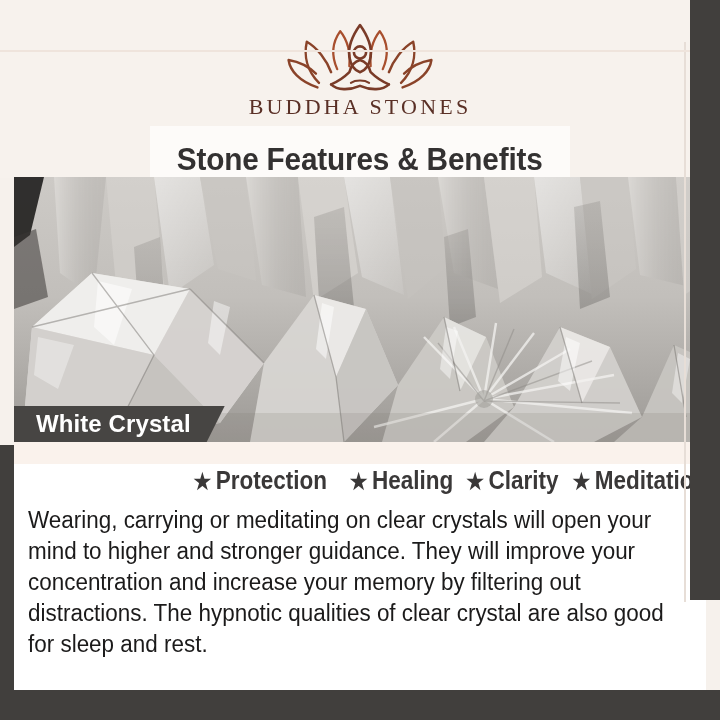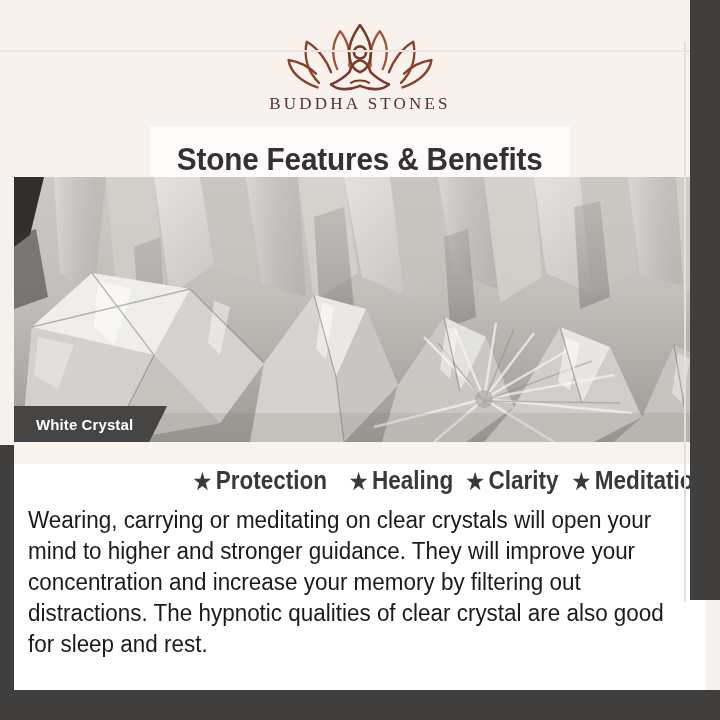--- a/index.html
+++ b/index.html
@@ -38,21 +38,21 @@
   }
 
   
   #logo-wrap{
     position:absolute;top:22px;left:0;width:720px;text-align:center;z-index:10;
   }
   #logo-mark{display:block;margin:0 auto;}
   #logo-text{
     margin-top:2px;
     font-family:"Liberation Serif", serif;
-    font-size:17px;letter-spacing:3.2px;color:#5a3026;
+    font-size:22px;letter-spacing:3.2px;color:#5a3026;
     font-weight:400;
   }
 
   
   #title-panel{
     position:absolute;top:126px;left:150px;width:420px;height:52px;
     background:#fdfbf9;z-index:12;
     display:flex;align-items:flex-end;justify-content:center;
   }
   #title-text{
@@ -73,21 +73,21 @@
   #caption{
     position:absolute;top:406px;left:14px;height:36px;
     z-index:20;
     background:#474543;
     padding:0 34px 0 22px;
     display:flex;align-items:center;
     clip-path:polygon(0 0, 100% 0, calc(100% - 18px) 100%, 0 100%);
   }
   #caption-text{
     font-family:"Liberation Sans",sans-serif;
-    font-weight:bold;font-size:15px;color:#ffffff;letter-spacing:0.1px;
+    font-weight:bold;font-size:24px;color:#ffffff;letter-spacing:0.1px;
   }
 
   
   #strip{
     position:absolute;top:442px;left:14px;width:692px;height:22px;
     background:#faf2ec;z-index:6;
   }
   #body-panel{
     position:absolute;top:464px;left:14px;width:692px;height:226px;
     background:#ffffff;z-index:6;

